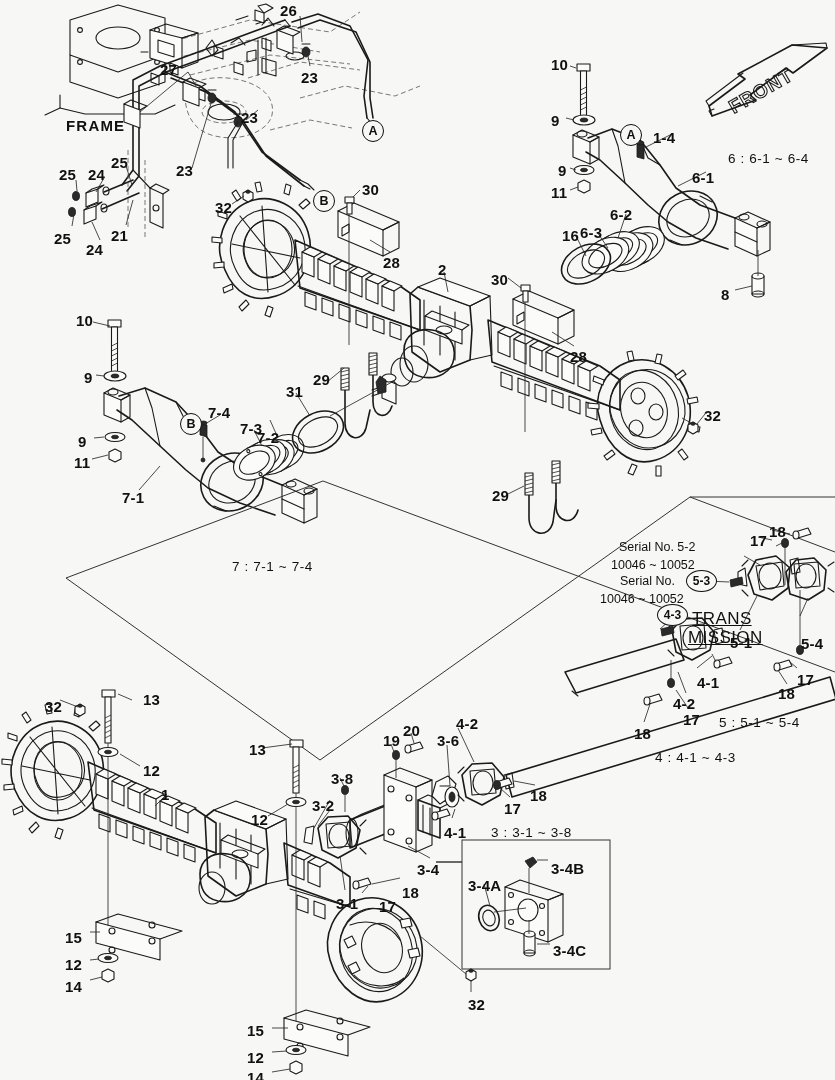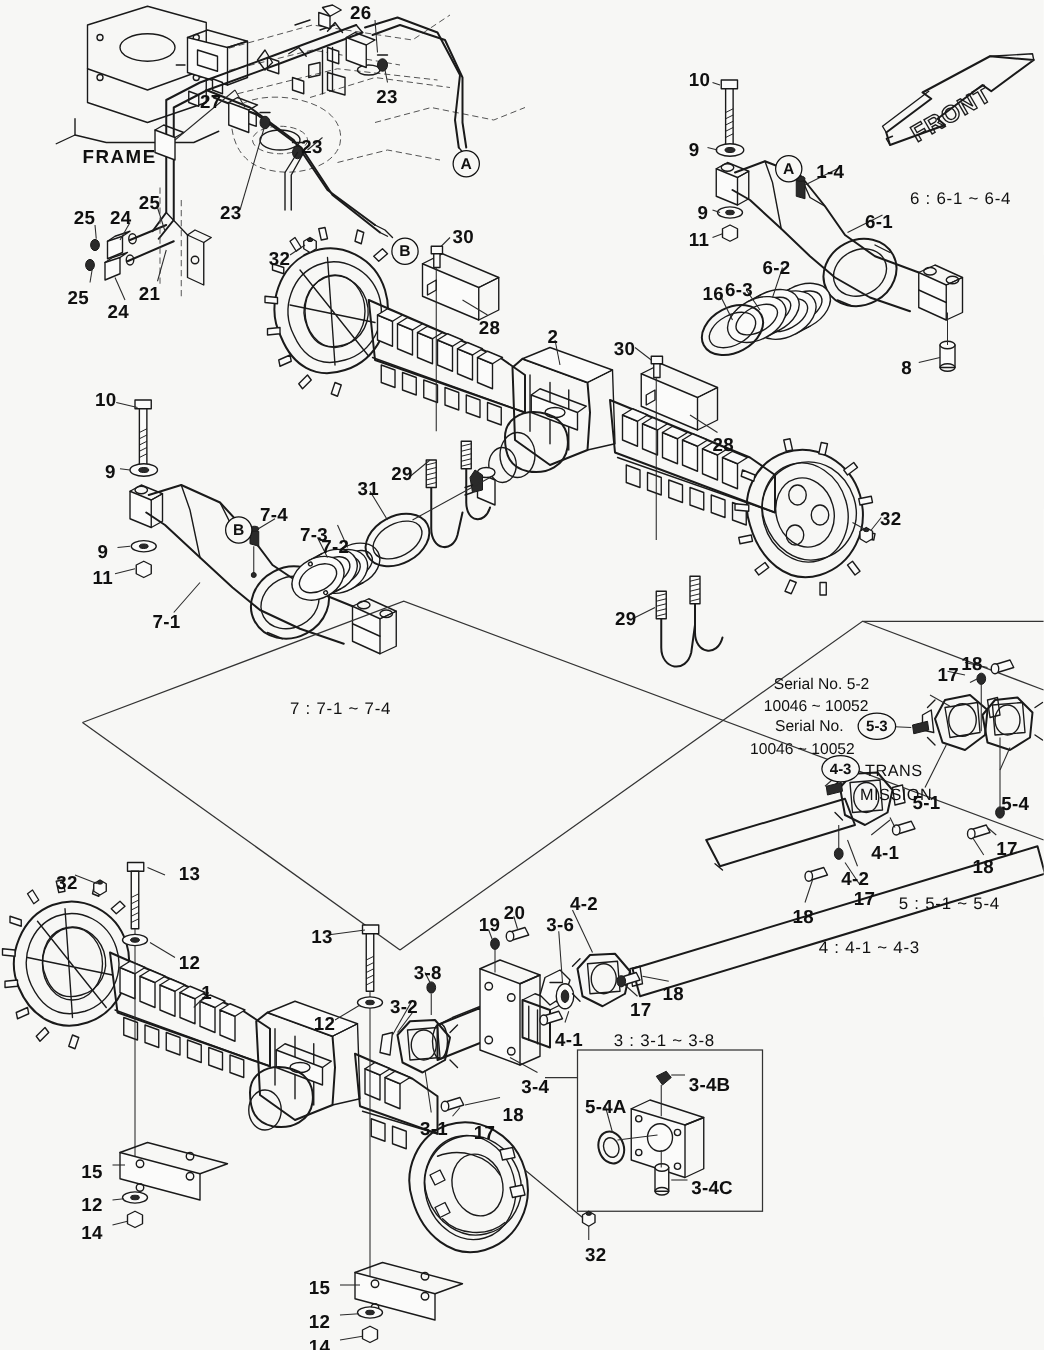--- a/index.html
+++ b/index.html
@@ -21,21 +21,21 @@
     font-family:"Liberation Sans", sans-serif;
     color:#101010;
     white-space:nowrap;
     line-height:1;
     -webkit-font-smoothing:antialiased;
   }
   .n{font-size:15px;font-weight:700;letter-spacing:0.2px;}
   .ser{font-size:12.5px;font-weight:400;}
   .leg{font-size:13.5px;font-weight:400;letter-spacing:0.6px;}
   .frm{font-size:15px;font-weight:700;letter-spacing:1.2px;}
-  .trans{font-size:13px;font-weight:400;letter-spacing:0.4px;}
+  .trans{font-size:17px;font-weight:400;letter-spacing:0.4px;text-decoration:underline;}
   .circ{
     position:absolute;
     width:20px;height:20px;
     border:1.6px solid #101010;
     border-radius:50%;
     background:#f7f7f5;
     font-size:12.5px;
     font-weight:700;
     display:flex;align-items:center;justify-content:center;
     color:#101010;
@@ -804,21 +804,21 @@
       <path class="ld" d="M296,393 L310,416"></path>
       <path class="ld" d="M327,382 L344,368"></path>
       <path class="ld" d="M139,490 L160,466"></path>
       <path class="ld" d="M506,495 L524,486"></path>
     </g>
 
   </svg>
 
   <div id="labels">
       <div class="lbl n" style="left: 280px; top: 3px;">26</div>
-      <div class="lbl n" style="left: 160px; top: 74px;">27</div>
+      <div class="lbl n" style="left: 160px; top: 62px;">27</div>
       <div class="lbl n" style="left: 301px; top: 70px;">23</div>
       <div class="lbl n" style="left: 241px; top: 110px;">23</div>
       <div class="lbl n" style="left: 551px; top: 57px;">10</div>
       <div class="lbl n" style="left: 551px; top: 113px;">9</div>
       <div class="lbl n" style="left: 558px; top: 163px;">9</div>
       <div class="lbl n" style="left: 551px; top: 185px;">11</div>
       <div class="lbl n" style="left: 653px; top: 130px;">1-4</div>
       <div class="lbl n" style="left: 692px; top: 170px;">6-1</div>
       <div class="lbl n" style="left: 610px; top: 207px;">6-2</div>
       <div class="lbl n" style="left: 580px; top: 225px;">6-3</div>
@@ -878,21 +878,21 @@
       <div class="lbl n" style="left: 379px; top: 899px;">17</div>
       <div class="lbl n" style="left: 402px; top: 885px;">18</div>
       <div class="lbl n" style="left: 417px; top: 862px;">3-4</div>
       <div class="lbl n" style="left: 383px; top: 733px;">19</div>
       <div class="lbl n" style="left: 403px; top: 723px;">20</div>
       <div class="lbl n" style="left: 437px; top: 733px;">3-6</div>
       <div class="lbl n" style="left: 456px; top: 716px;">4-2</div>
       <div class="lbl n" style="left: 444px; top: 825px;">4-1</div>
       <div class="lbl n" style="left: 504px; top: 801px;">17</div>
       <div class="lbl n" style="left: 530px; top: 788px;">18</div>
-      <div class="lbl n" style="left: 468px; top: 878px;">5-4A</div>
+      <div class="lbl n" style="left: 468px; top: 878px;">3-4A</div>
       <div class="lbl n" style="left: 551px; top: 861px;">3-4B</div>
       <div class="lbl n" style="left: 553px; top: 943px;">3-4C</div>
       <div class="lbl n" style="left: 468px; top: 997px;">32</div>
       <div class="lbl leg" style="left: 728px; top: 152px;">6  : 6-1 ~ 6-4</div>
       <div class="lbl leg" style="left: 196px; top: 560px; margin-left: 36px;">7  : 7-1 ~ 7-4</div>
       <div class="lbl leg" style="left: 719px; top: 716px;">5  : 5-1 ~ 5-4</div>
       <div class="lbl leg" style="left: 655px; top: 751px;">4  : 4-1 ~ 4-3</div>
       <div class="lbl leg" style="left: 491px; top: 826px;">3  : 3-1 ~ 3-8</div>
       <div class="lbl ser" style="left: 619px; top: 541px;">Serial No. 5-2</div>
       <div class="lbl ser" style="left: 611px; top: 559px;">10046 ~ 10052</div>

